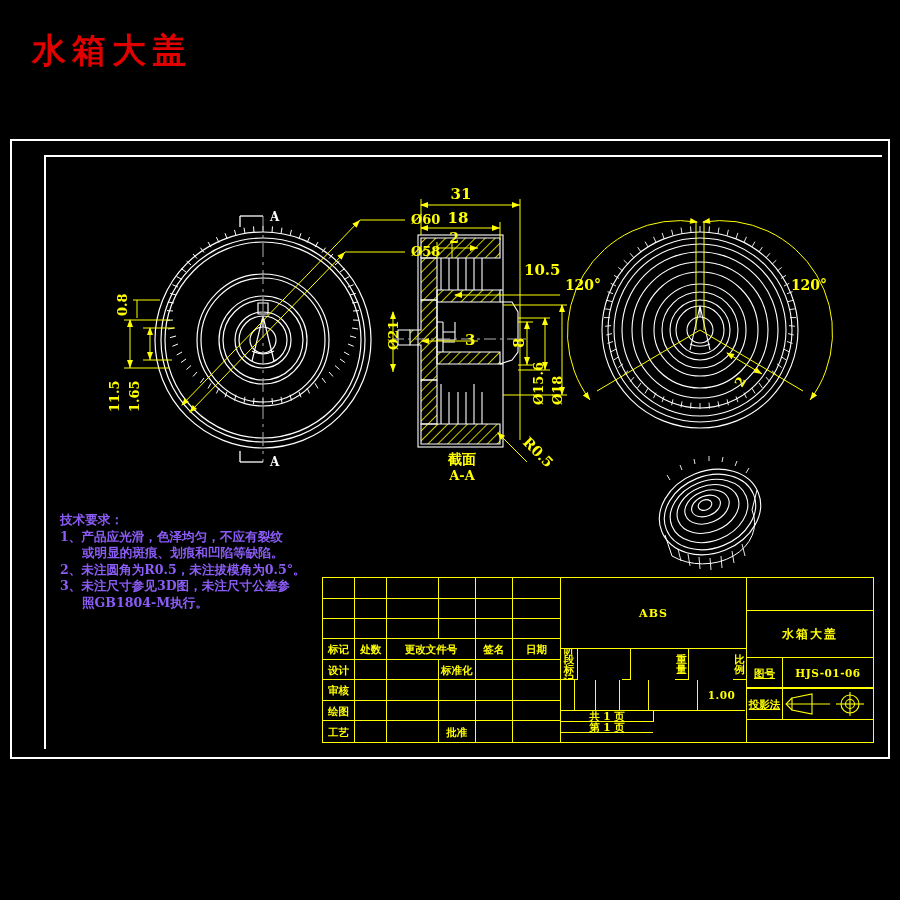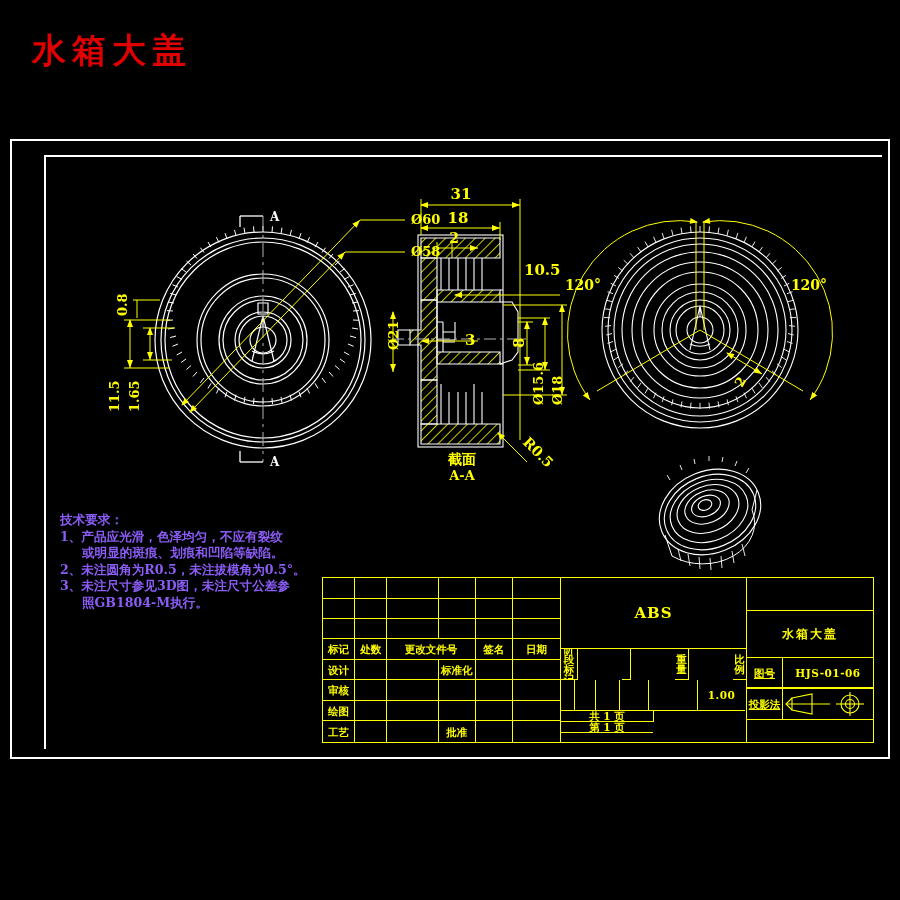--- a/index.html
+++ b/index.html
@@ -81,21 +81,21 @@
   .c1 { width: 38px; }
   .c2 { width: 38px; }
   .c3 { width: 61px; }
   .c4 { width: 44px; }
   .c5 { width: 56px; }
   .c-wide3 { width: 105px; }
 
   
   .tb-mid { width: 186px; display: flex; flex-direction: column; border-right: 1px solid #ffff00; }
   .mid-mat { height: 71px; display: flex; align-items: center; justify-content: center;
-             border-bottom: 1px solid #ffff00; font-size: 15px; letter-spacing: 1px; }
+             border-bottom: 1px solid #ffff00; font-size: 11px; letter-spacing: 1px; }
   .mid-r2 { height: 31px; display: flex; gap: 44px; }
   .mid-r3 { height: 31px; display: flex; }
   .mid-r4 { height: 31px; display: flex; border-bottom: none; flex-direction: column; }
   .m1 { width: 59px; } .m2 { width: 29px; } .m3 { width: 49px; } .m4 { width: 47px; }
   .mq1 { width: 14px; } .mq2 { width: 21px; } .mq3 { width: 24px; } .mq4 { width: 29px; }
   .mp1 { width: 93px; } .mp2 { width: 92px; }
 
   
   .tb-right { width: 126px; display: flex; flex-direction: column; }
   .r-blank { height: 33px; border-bottom: 1px solid #ffff00; }

